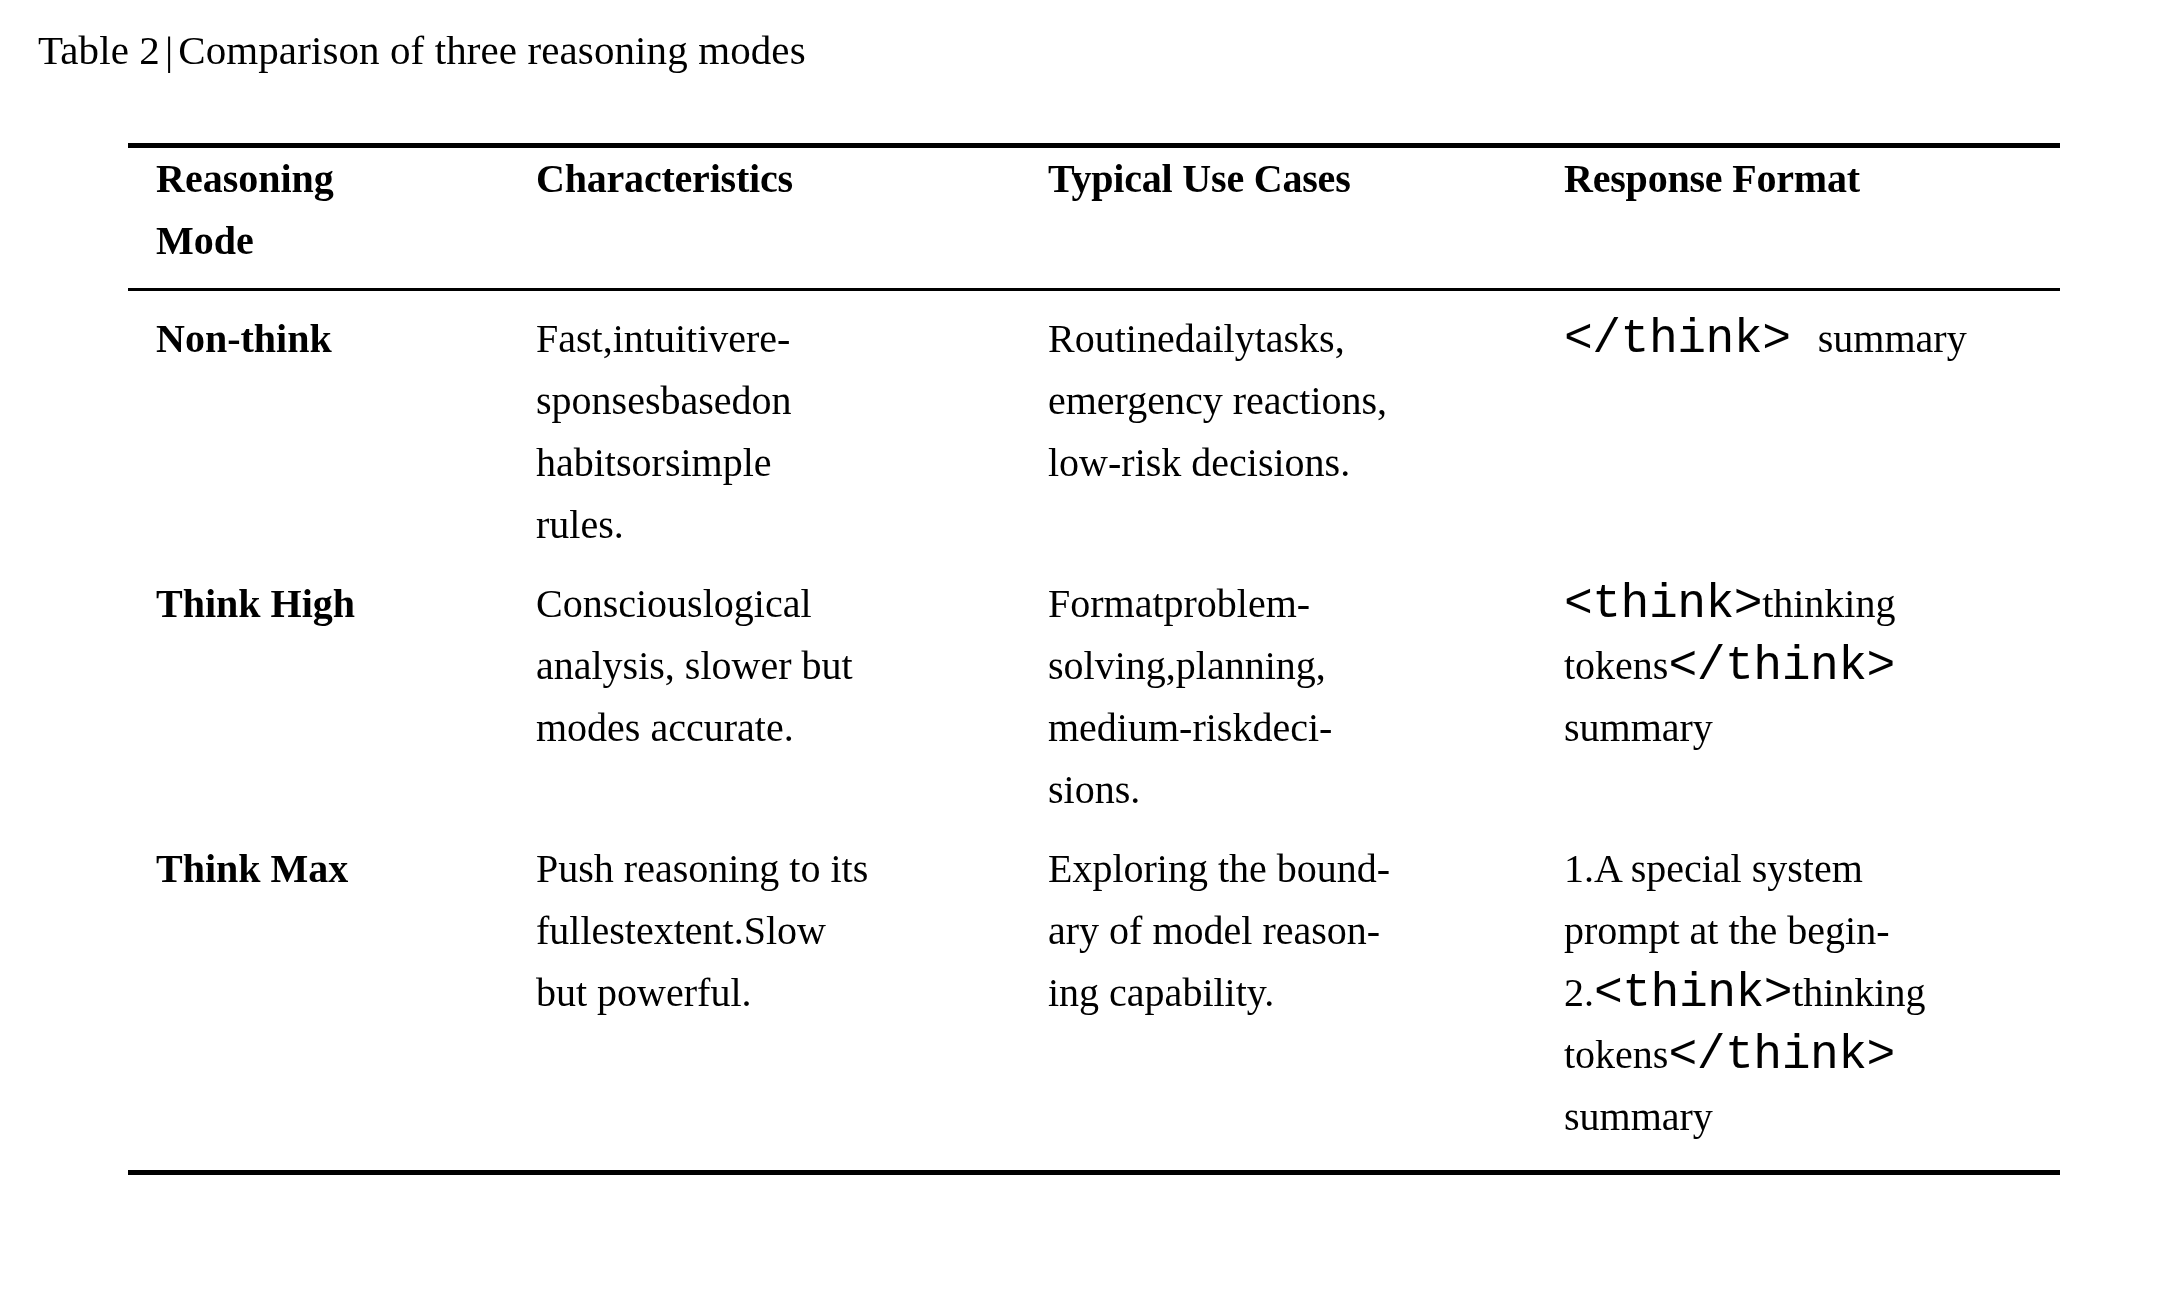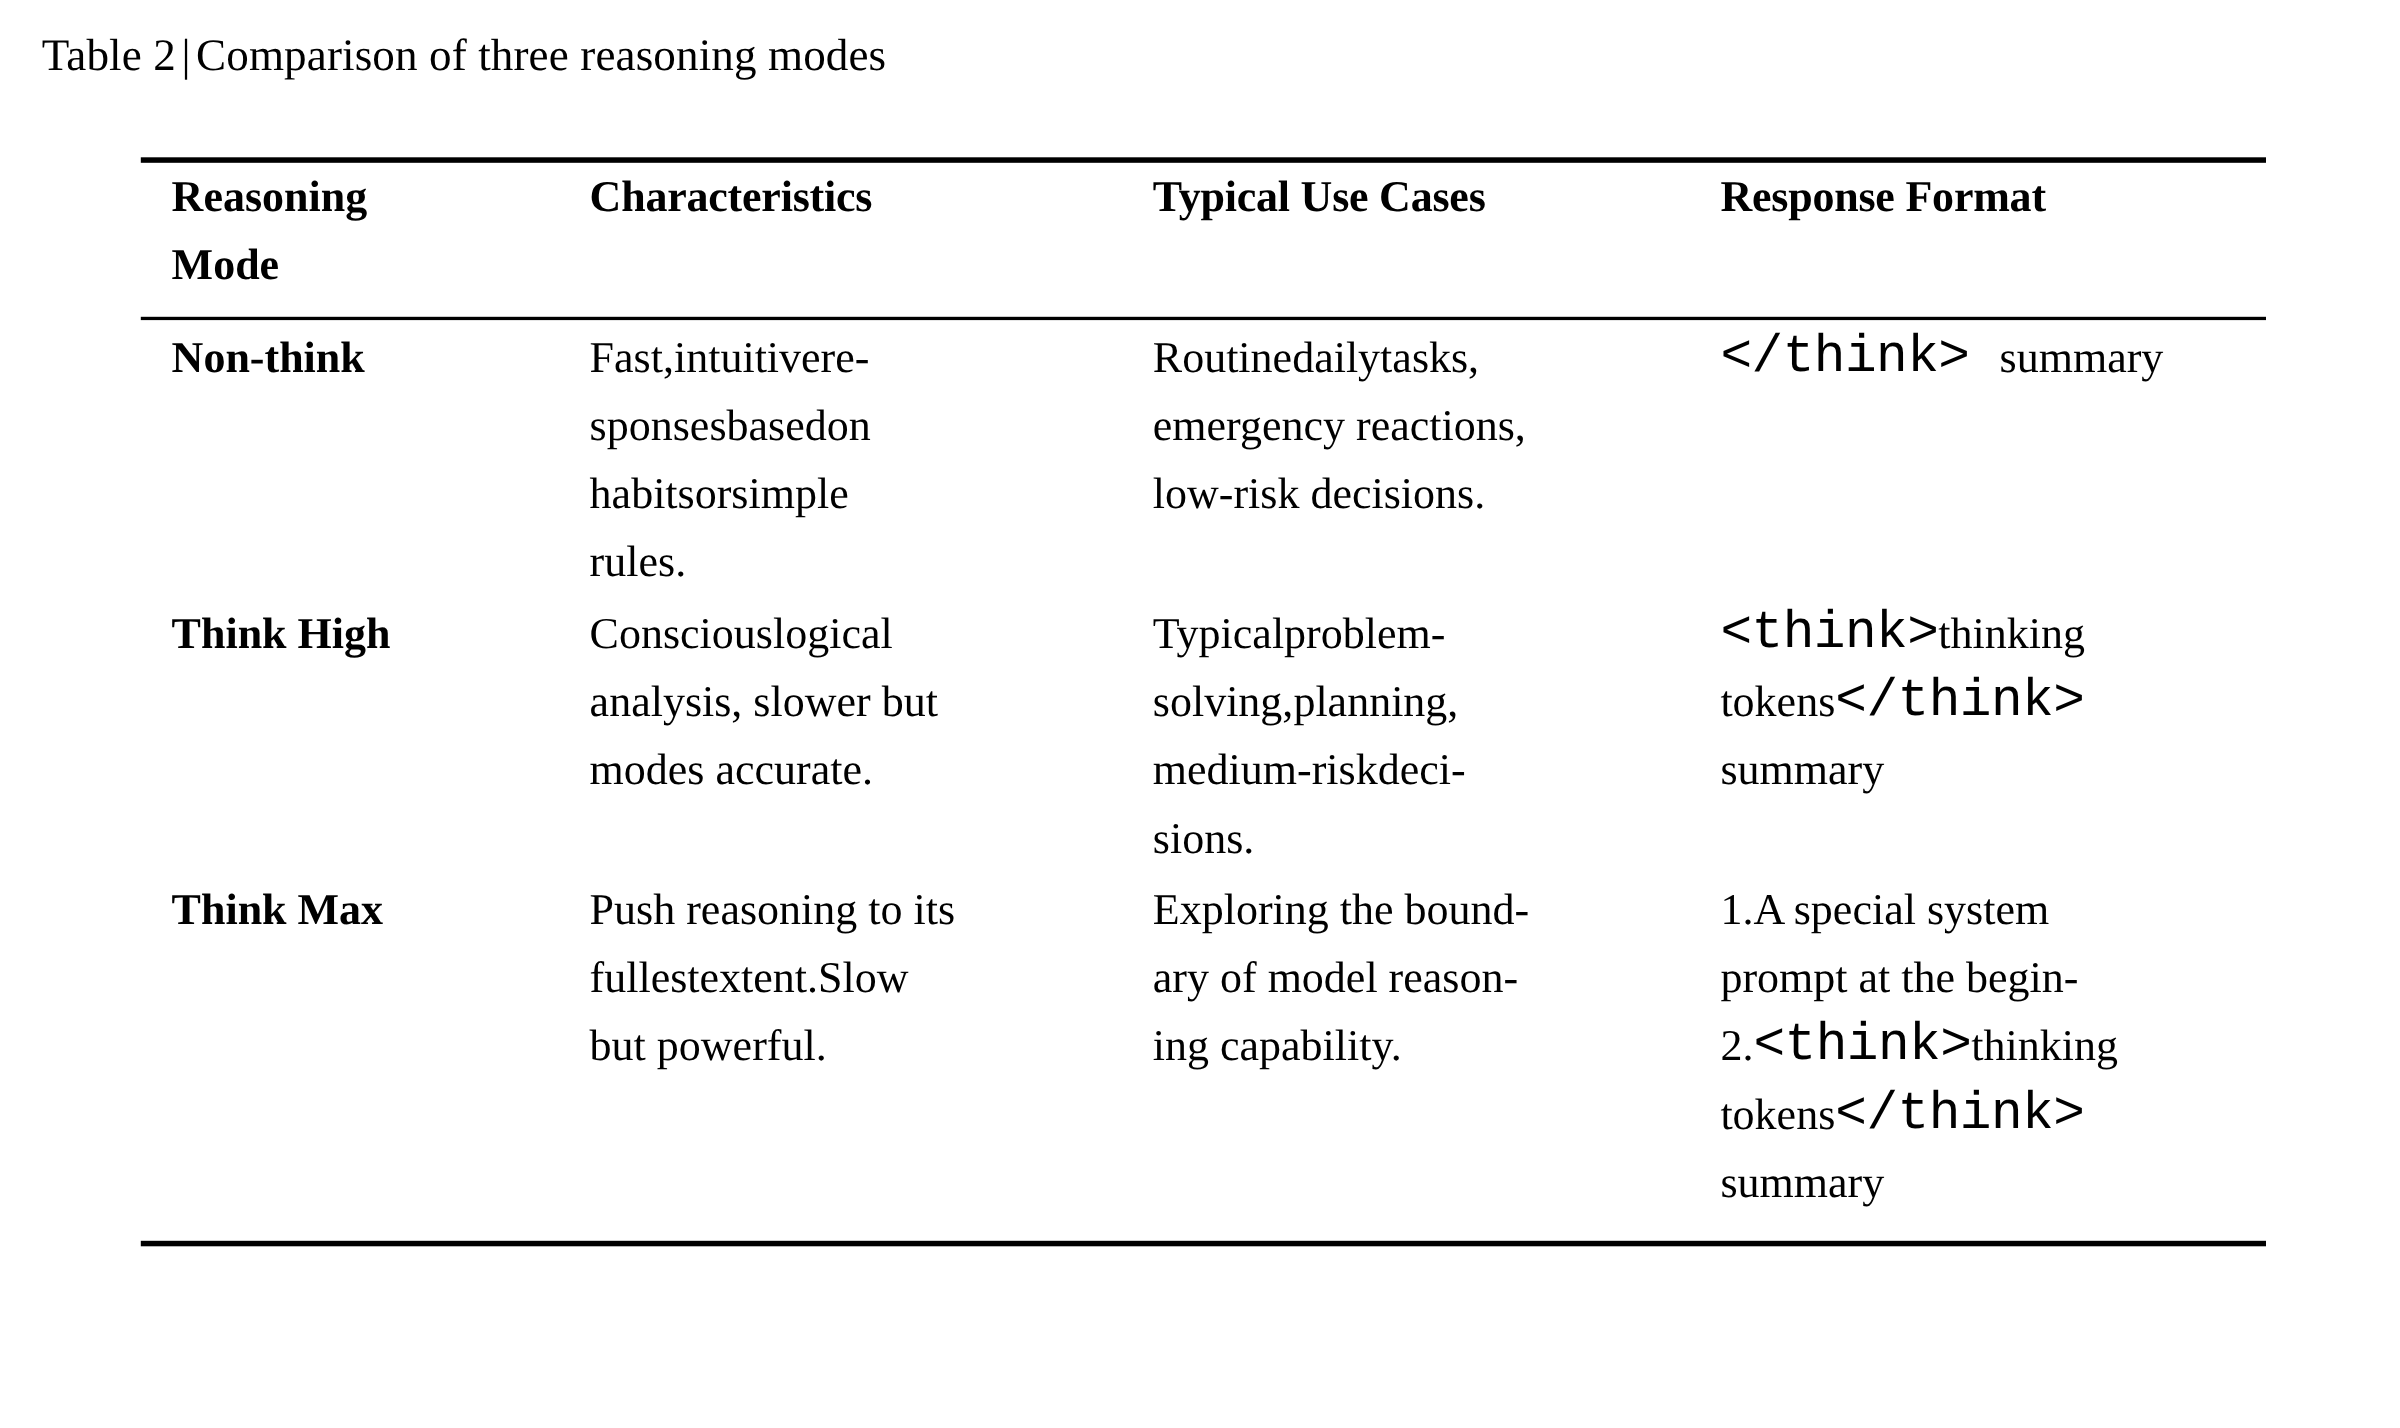--- a/index.html
+++ b/index.html
@@ -72,21 +72,21 @@
 
   .head-row .cell {
     font-weight: bold;
     padding-bottom: 16px;
   }
   .head-row .c2,
   .head-row .c3,
   .head-row .c4 { letter-spacing: -0.2px; }
 
   .body-row .cell {
-    padding-top: 3px;
+    padding-top: 17px;
     padding-bottom: 0px;
   }
   .body-row .c1 { font-weight: bold; white-space: nowrap; }
 
   
   .ln {
     display: flex;
     width: 478px;
   }
   .ln.just {
@@ -191,21 +191,21 @@
             </div>
             <div class="ln last">
               <span>analysis, slower but</span>
             </div>
             <div class="ln last">
               <span>modes accurate.</span>
             </div>
           </div>
           <div class="cell c3">
             <div class="ln just">
-              <span>Typical</span>
+              <span>Format</span>
               <span>problem-</span>
             </div>
             <div class="ln just">
               <span>solving,</span>
               <span>planning,</span>
             </div>
             <div class="ln just">
               <span>medium-risk</span>
               <span>deci-</span>
             </div>

